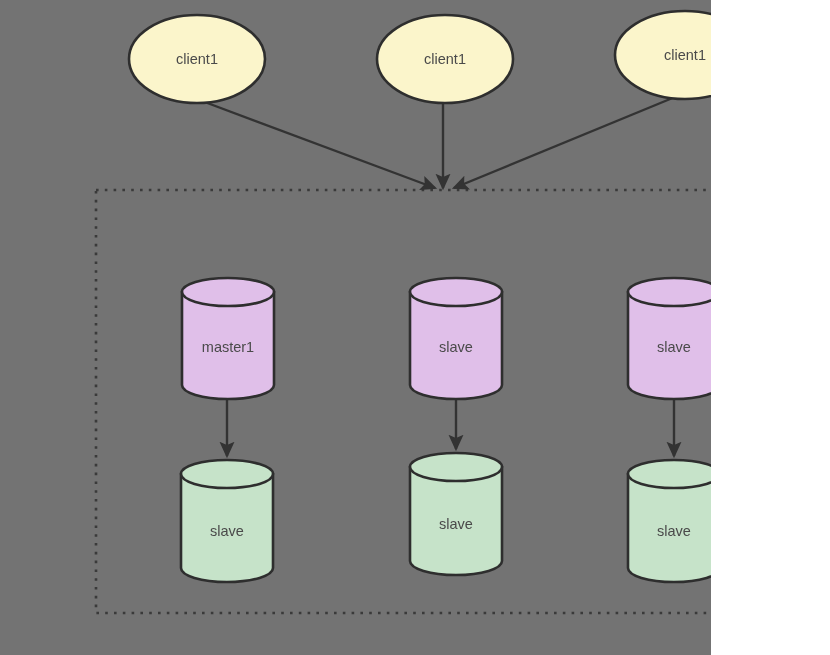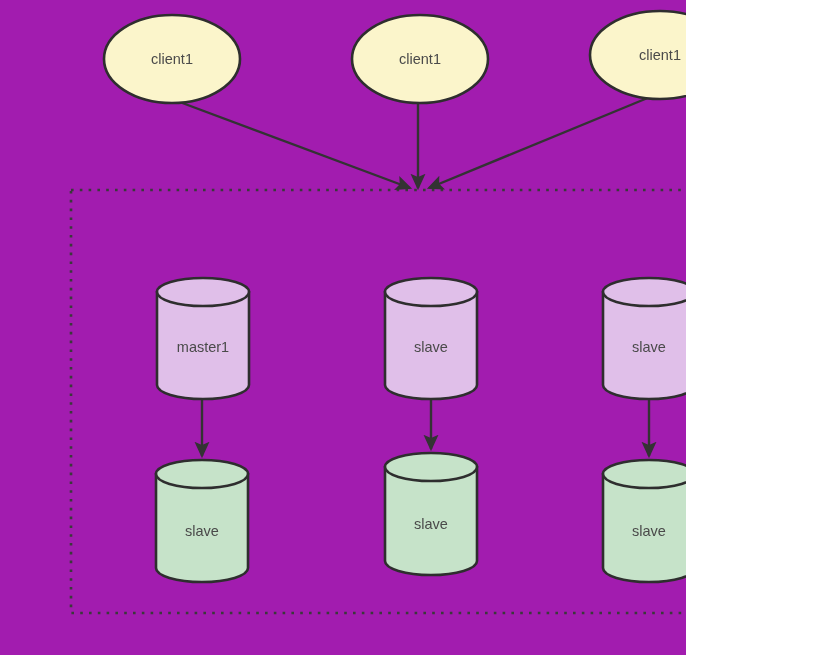--- a/index.html
+++ b/index.html
@@ -7,22 +7,23 @@
     padding: 0;
     background: #ffffff;
   }
   body {
     font-family: "Liberation Sans", sans-serif;
   }
   #canvas-wrap {
     position: relative;
     width: 686px;
     height: 655px;
-    background: #a21caf;
+    background: #737373;
     overflow: hidden;
+    padding-left: 25px;
   }
   svg#diagram {
     display: block;
     width: 830px;
     height: 655px;
   }
   .node-label {
     font-family: "Liberation Sans", sans-serif;
     font-size: 14.5px;
     fill: #4a4a4a;

